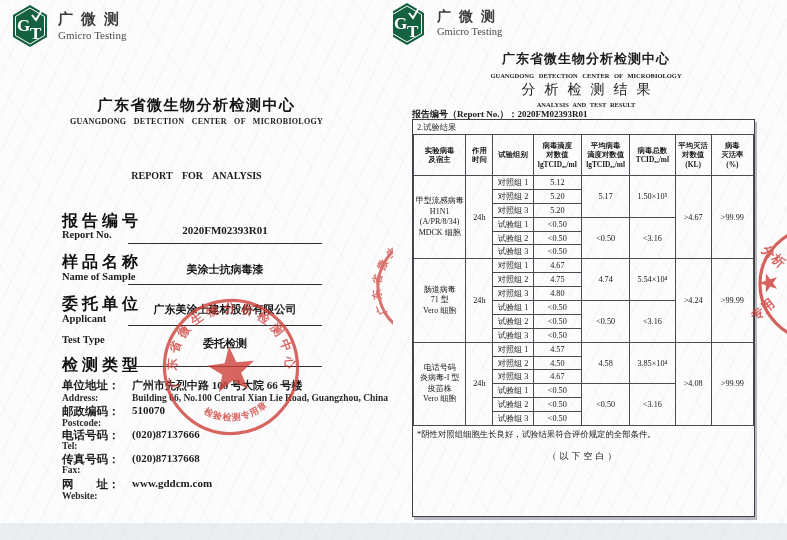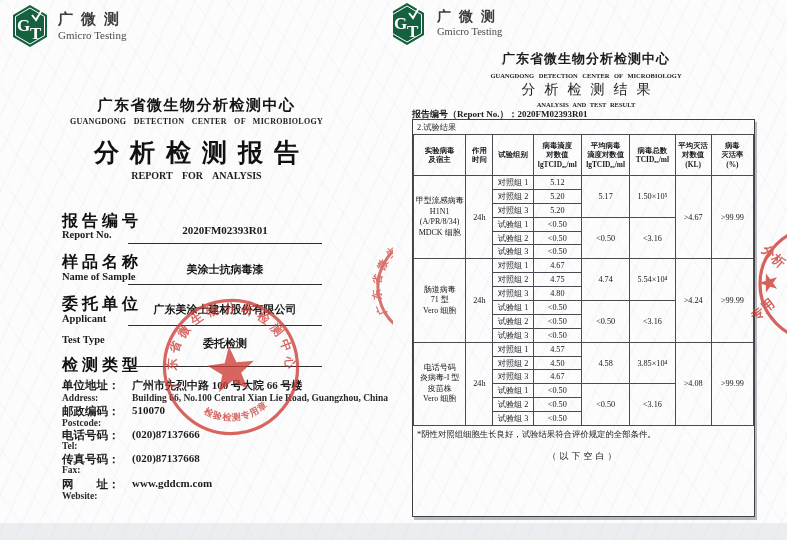--- a/index.html
+++ b/index.html
@@ -88,21 +88,20 @@
         <text x="7" y="27" font-size="17" font-weight="bold" fill="#ffffff" font-family="Liberation Serif, serif">G</text>
         <text x="20" y="35" font-size="17" font-weight="bold" fill="#ffffff" font-family="Liberation Serif, serif">T</text>
         <polyline points="22,11 26,16 33,4" fill="none" stroke="#ffffff" stroke-width="2"></polyline>
       </svg>
     </div>
     <div class="abs logo-cn" style="left:58px;top:10px;">广微测</div>
     <div class="abs logo-en" style="left:58px;top:29px;">Gmicro Testing</div>
 
     <div class="abs lp-org-cn">广东省微生物分析检测中心</div>
     <div class="abs lp-org-en">GUANGDONG DETECTION CENTER OF MICROBIOLOGY</div>
-    <div class="abs lp-title-cn">分析检测报告</div>
     <div class="abs lp-title-en">REPORT FOR ANALYSIS</div>
 
     <div>
       <div class="abs f-cn" style="top:211px;">报告编号</div>
       <div class="abs f-en" style="top:229px;">Report No.</div>
       <div class="abs f-val" style="top:224px;">2020FM02393R01</div>
       <div class="abs f-line" style="top:243px;"></div>
     </div>
     <div>
       <div class="abs f-cn" style="top:252px;">样品名称</div>

